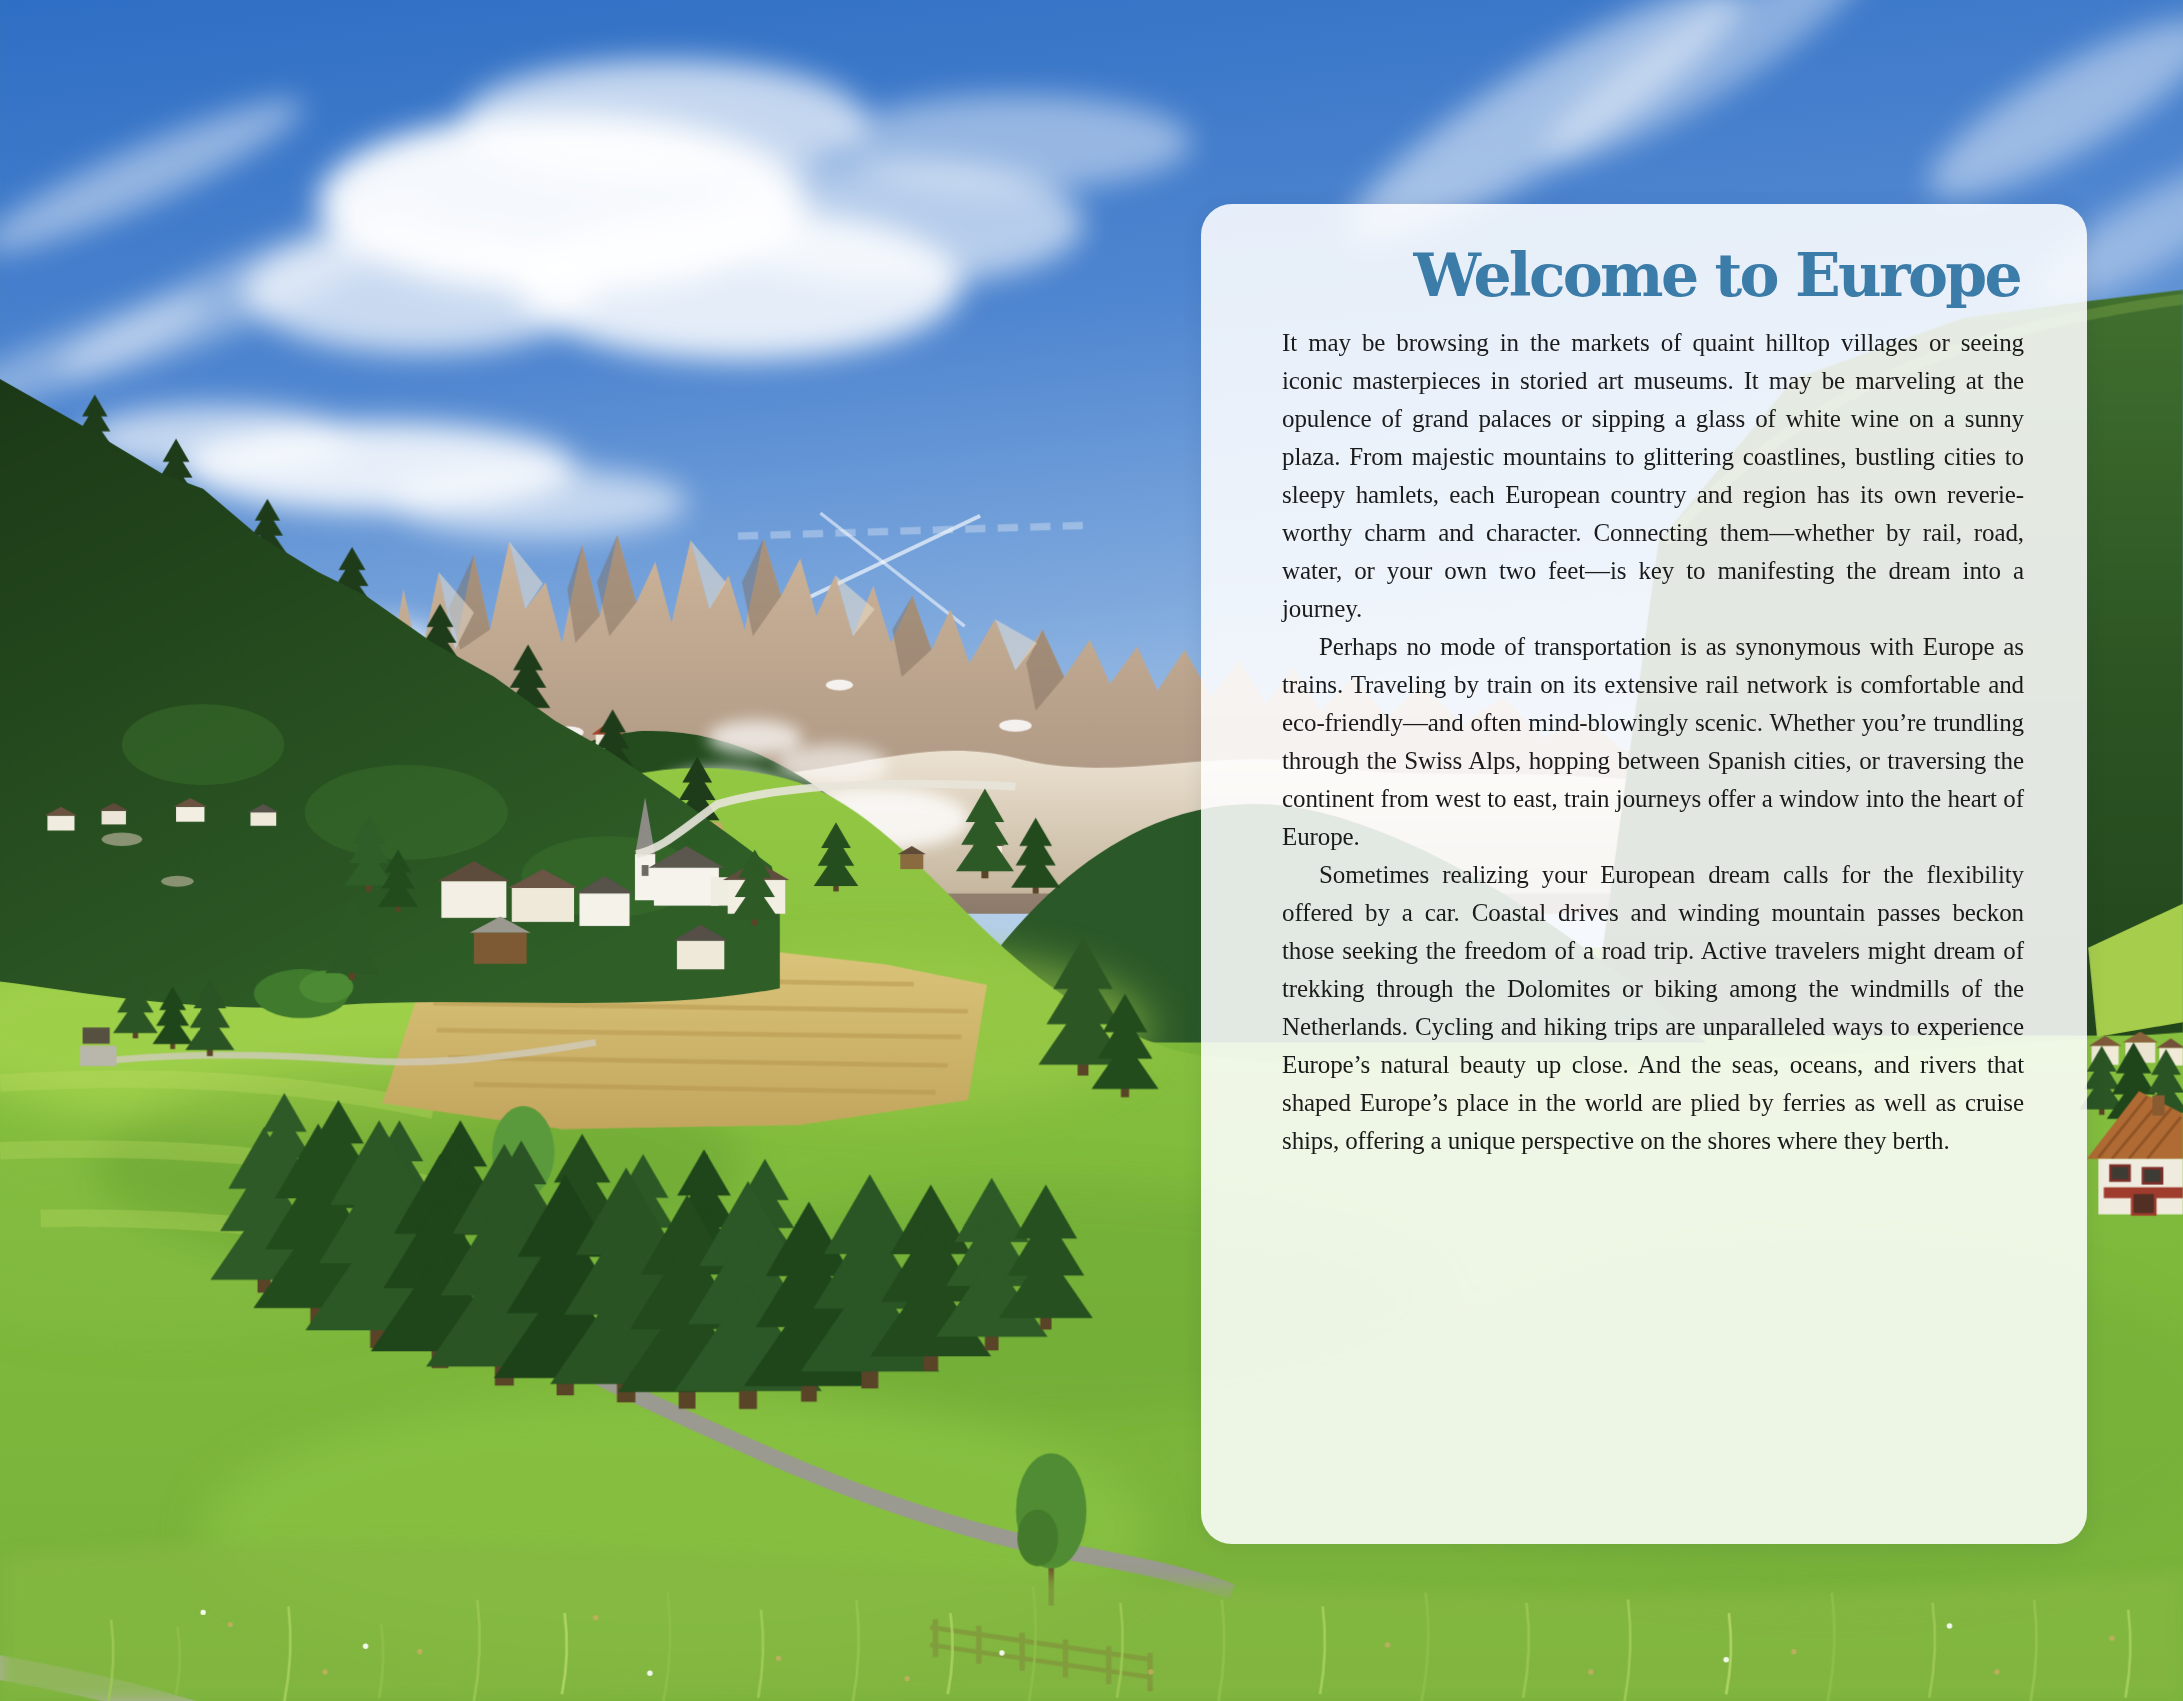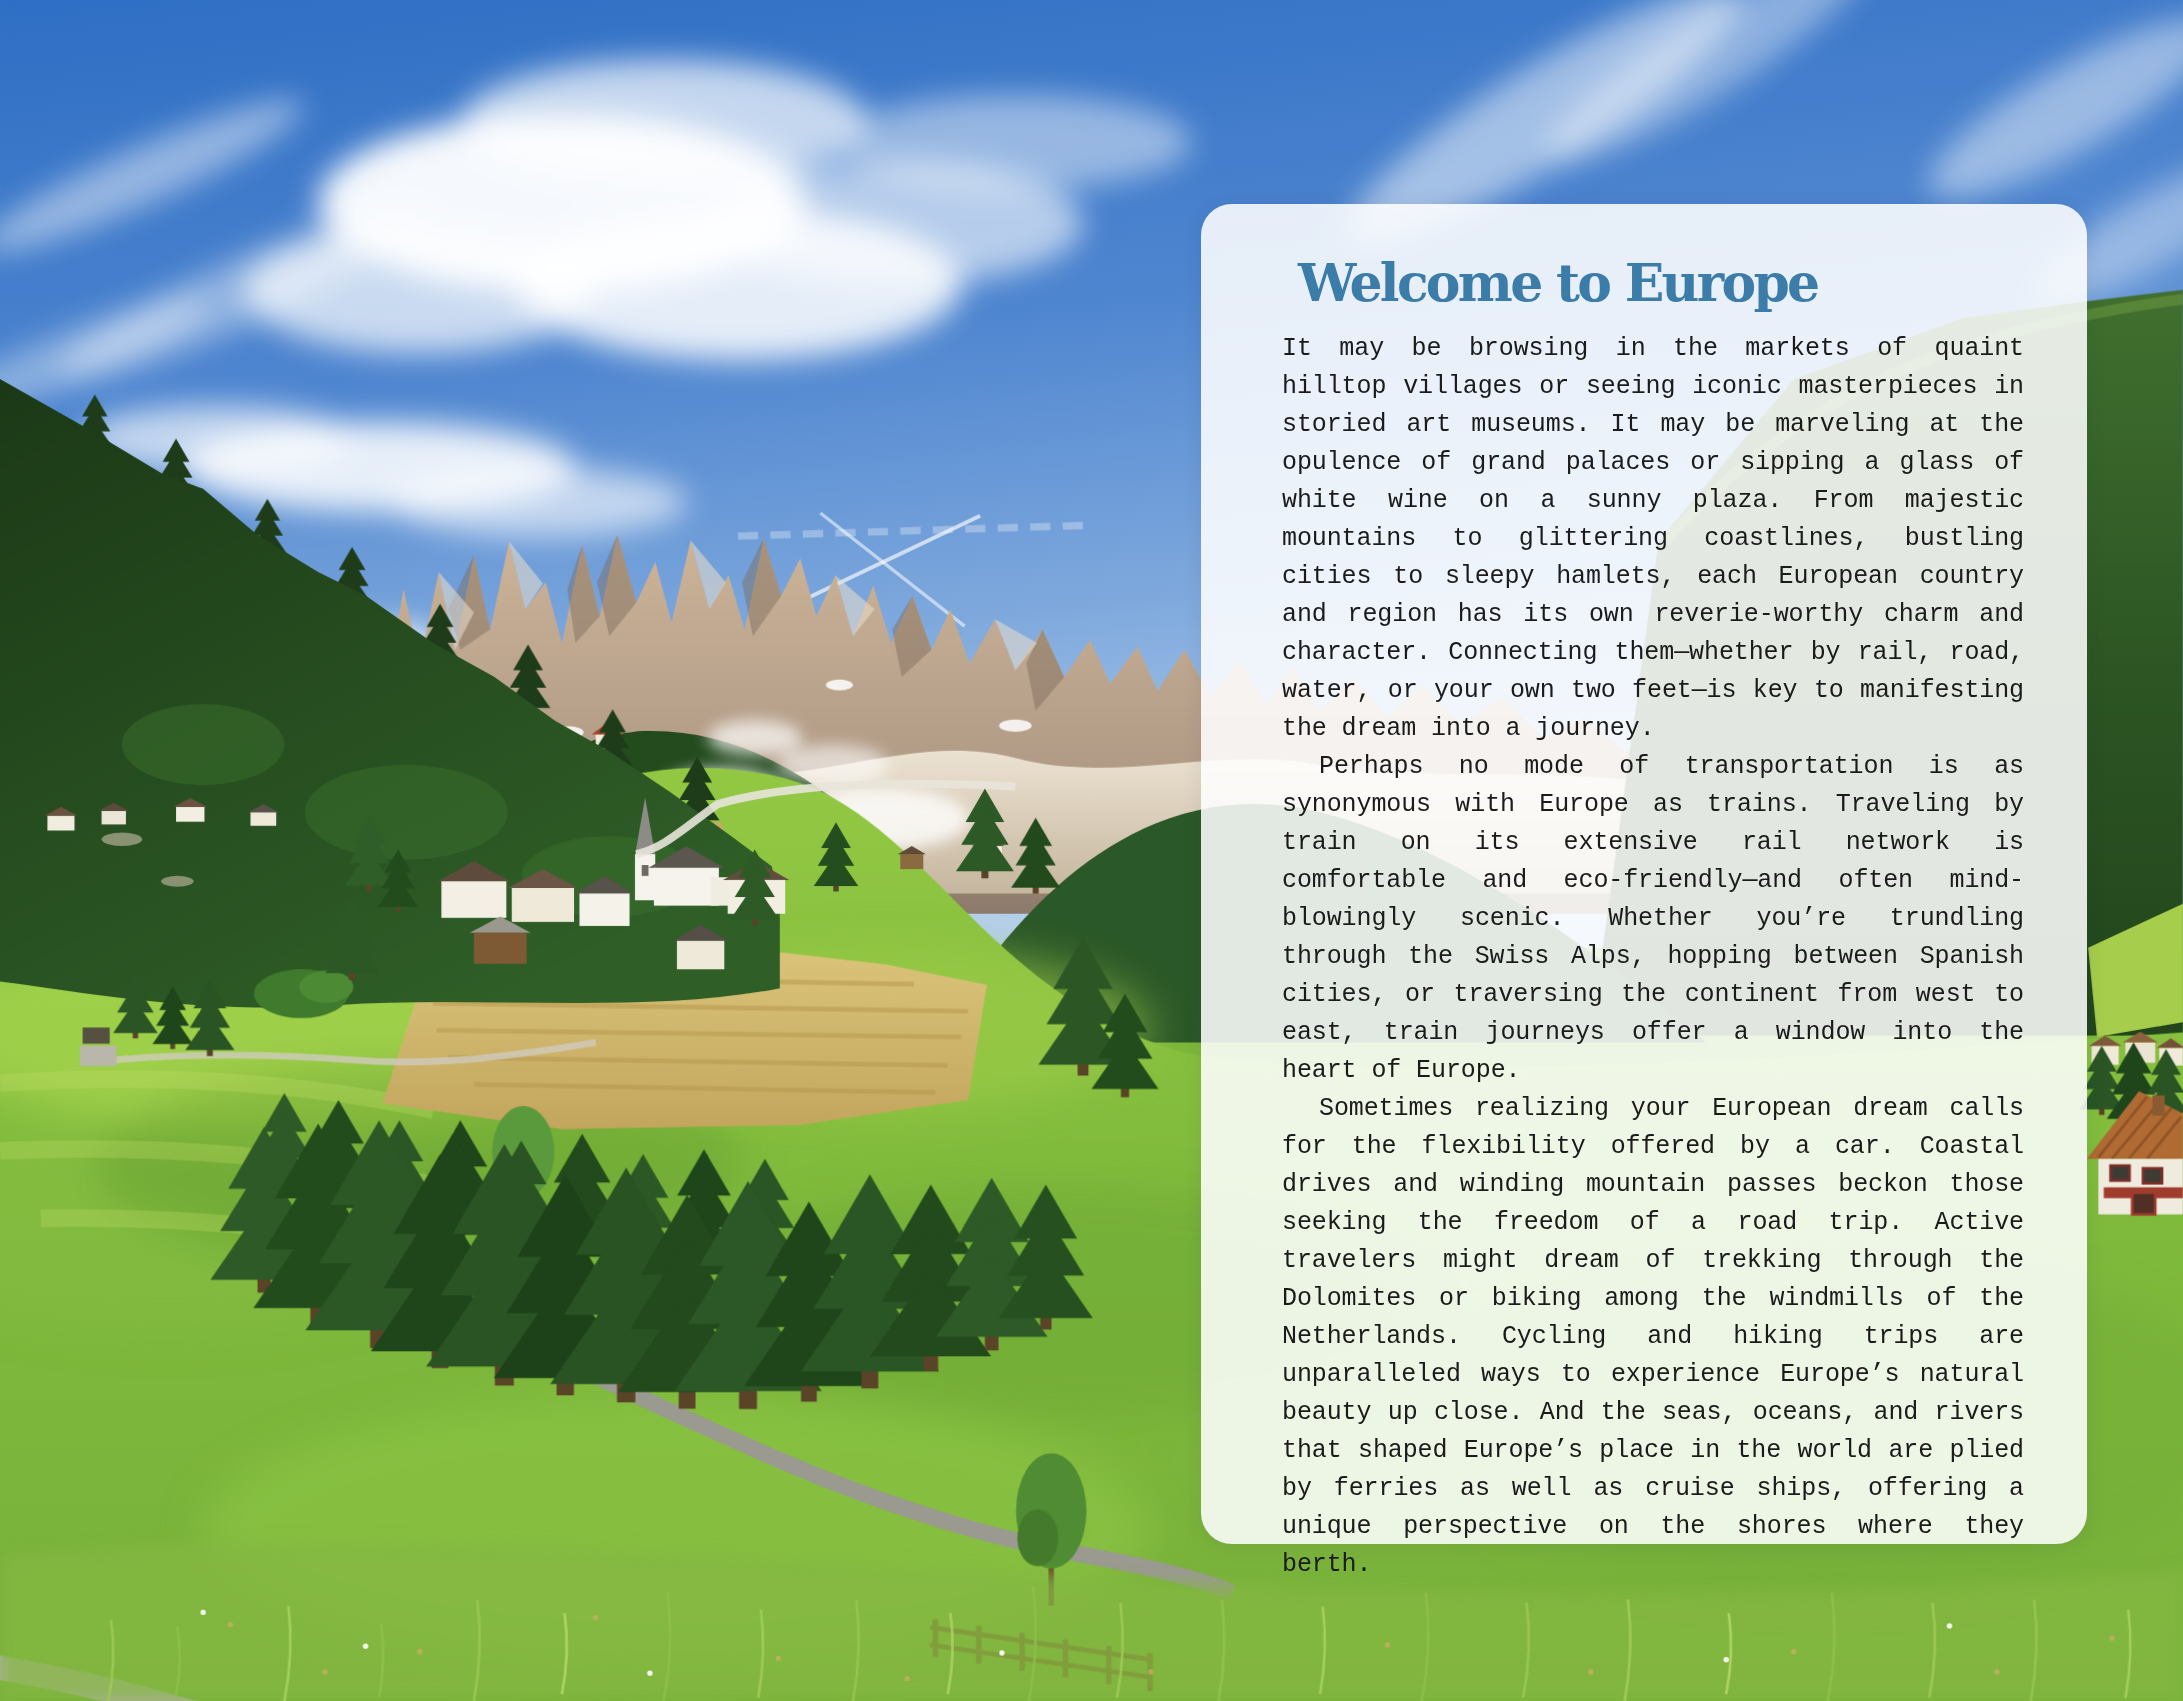--- a/index.html
+++ b/index.html
@@ -12,43 +12,43 @@
 
   .welcome-card{
     position:absolute;left:1201px;top:204px;width:886px;height:1340px;
     background:var(--card-background, rgba(255,255,255,0.865));
     border-radius:31px;
     box-shadow:0 2.7px 19px rgba(30,50,80,0.10);
     box-sizing:border-box;
     padding:31px 63px 0 81px;
   }
   .card-title{
-    margin:16px;
+    margin:4px;
     font-family:"DejaVu Serif","Liberation Serif",serif;
     font-weight:700;
-    font-size:52px;
+    font-size:60px;
     line-height:1.22;
     letter-spacing:-2.7px;
-    text-align:left;
+    text-align:right;
     white-space:nowrap;
     color:var(--title-blue,#3b7ca8);
   }
   .card-lede{
     margin:27px 0 0 0;
     font-family:"Liberation Serif","DejaVu Serif",serif;
     font-weight:700;
     font-size:31px;
     line-height:1.25;
     letter-spacing:-0.3px;
     color:var(--lede-blue,#2187b8);
   }
   .card-body{margin-top:12.2px;}
   .card-body p{
     margin:0;
-    font-family:Liberation Mono, monospace;
+    font-family:Liberation Serif, serif;
     font-size:25px;
     line-height:38px;
     letter-spacing:-0.1px;
     text-align:justify;
     color:var(--body-text,#1b1b1b);
   }
   .card-body p.indent{text-indent:37px;}
 </style>
 </head>
 <body>

